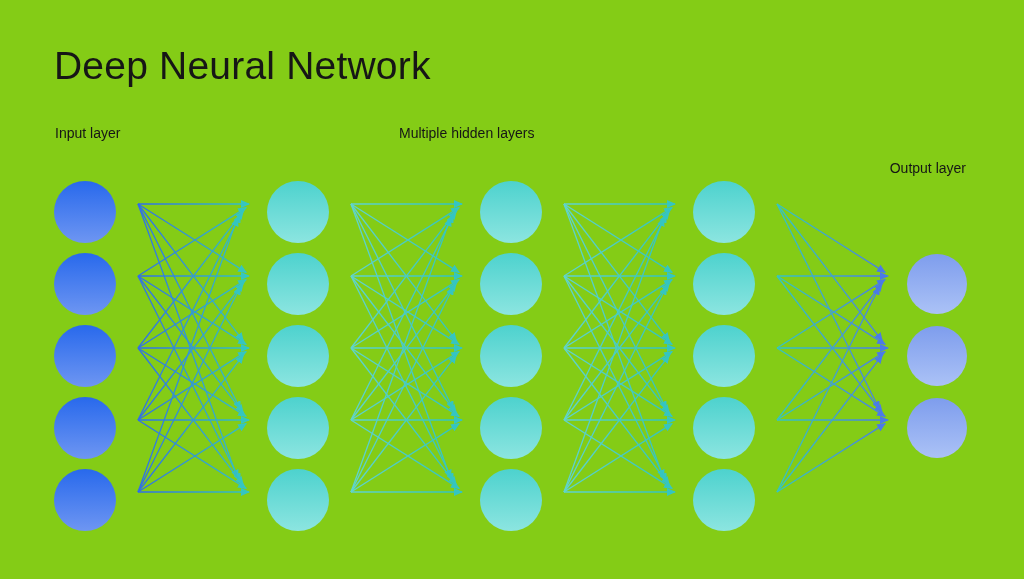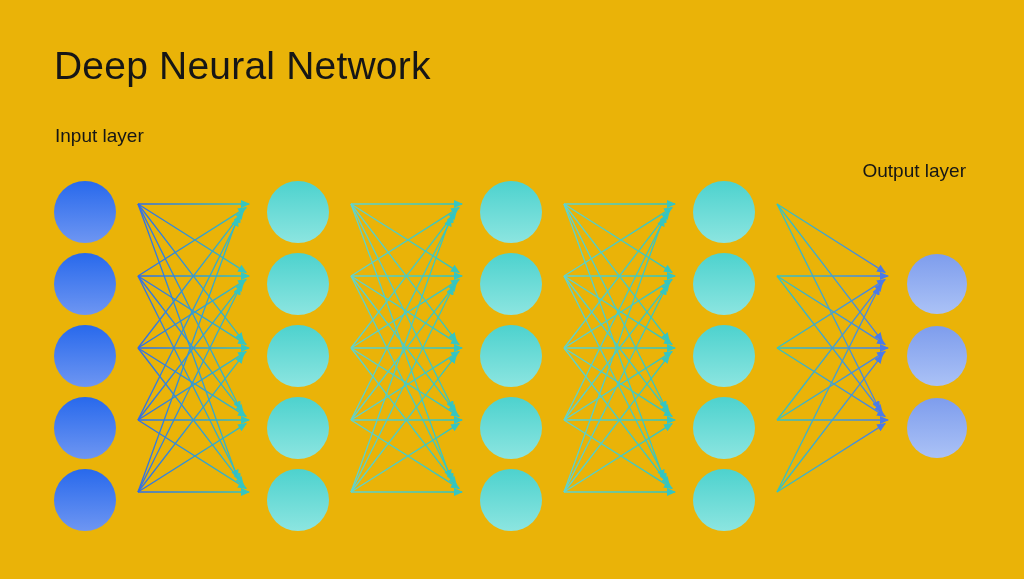--- a/index.html
+++ b/index.html
@@ -5,52 +5,53 @@
   html, body {
     margin: 0;
     padding: 0;
     background: #ffffff;
     font-family: "Liberation Sans", "DejaVu Sans", sans-serif;
   }
   #stage {
     position: relative;
     width: 1024px;
     height: 579px;
-    background: #eab308;
+    background: #84cc16;
     overflow: hidden;
   }
   .page-title {
     position: absolute;
     left: 54px;
     top: 44px;
     font-size: 39px;
     font-weight: 500;
     letter-spacing: 0.2px;
     color: #161616;
     white-space: nowrap;
   }
   .layer-label {
     position: absolute;
     top: 125px;
-    font-size: 19px;
+    font-size: 14px;
     font-weight: 400;
     color: #161616;
     white-space: nowrap;
   }
   .label-input  { left: 55px; }
   .label-hidden { left: 399px; }
   .label-output { right: 58px; margin-top: 35px; }
   svg.network { position: absolute; left: 0; top: 0; }
 </style>
 </head>
 <body>
 
 <div id="stage">
   <div class="page-title">Deep Neural Network</div>
   <div class="layer-label label-input">Input layer</div>
+  <div class="layer-label label-hidden">Multiple hidden layers</div>
   <div class="layer-label label-output">Output layer</div>
   <svg class="network" id="network-svg" width="1024" height="579" viewBox="0 0 1024 579">
       <defs>
         <linearGradient id="grad-input" x1="0" y1="0" x2="0" y2="1">
           <stop offset="0%" stop-color="#2869ec"></stop>
           <stop offset="100%" stop-color="#6e96f2"></stop>
         </linearGradient>
         <linearGradient id="grad-hidden" x1="0" y1="0" x2="0" y2="1">
           <stop offset="0%" stop-color="#4dd2ce"></stop>
           <stop offset="100%" stop-color="#8ce5e0"></stop>

